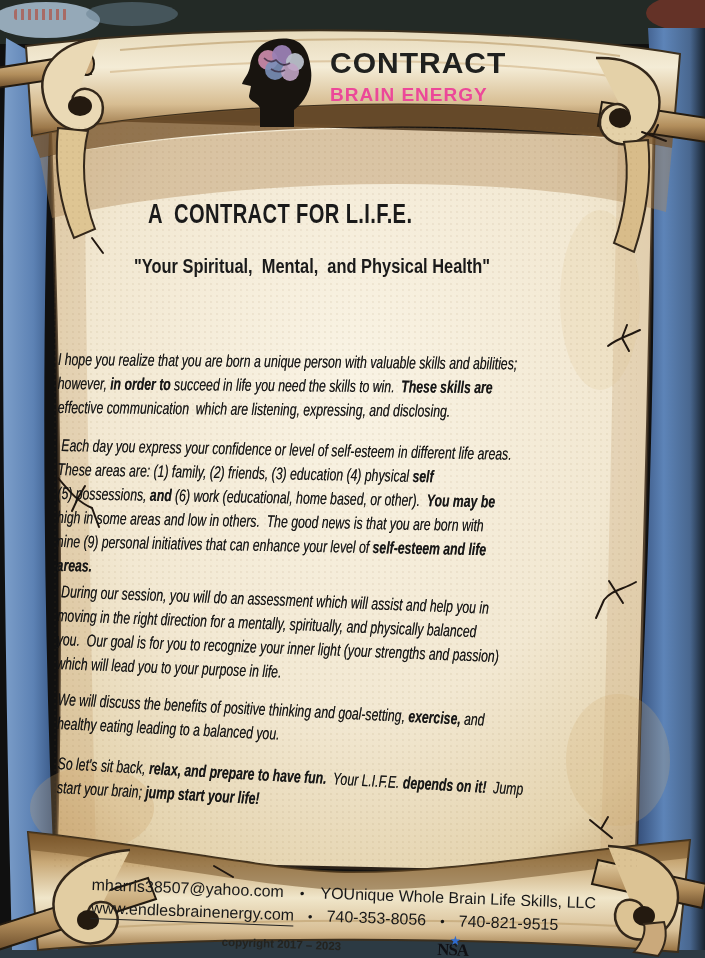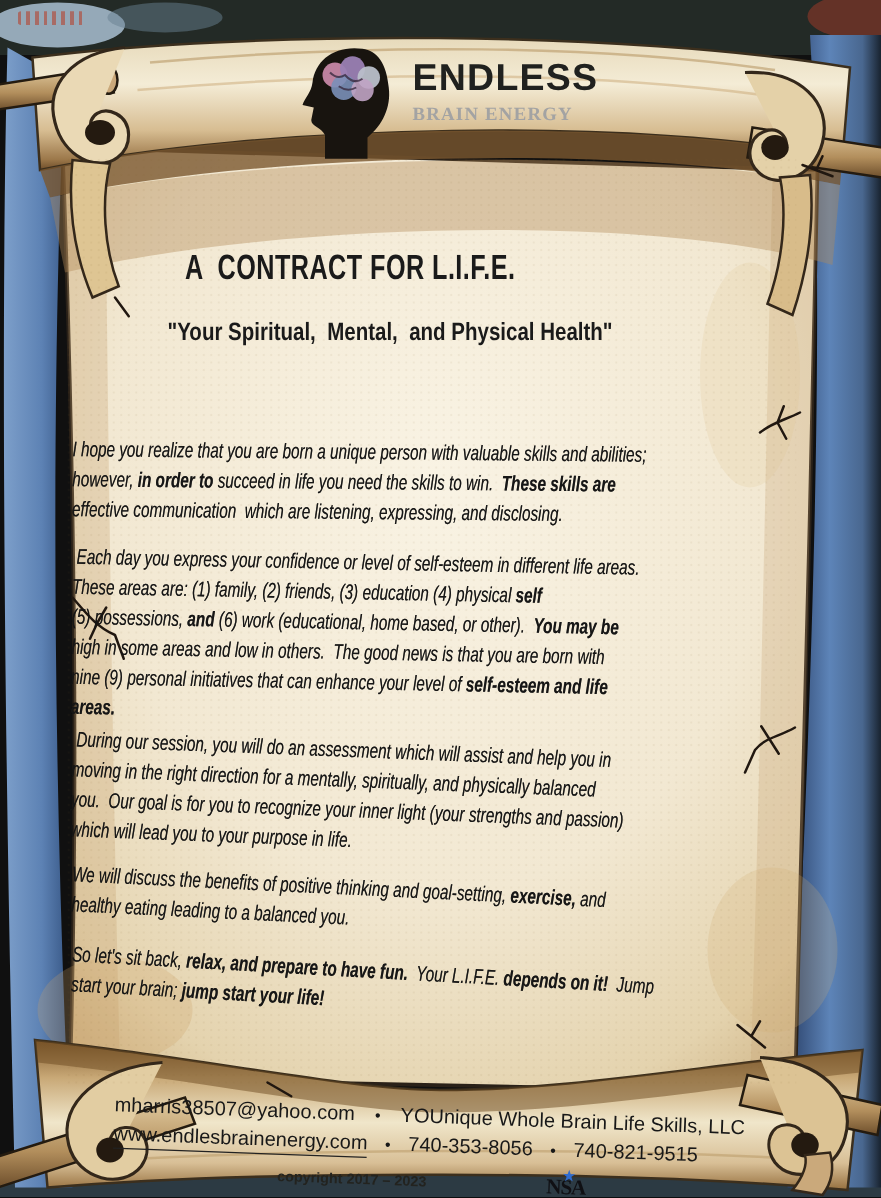--- a/index.html
+++ b/index.html
@@ -6,21 +6,21 @@
   .stage{position:relative;width:705px;height:958px;overflow:hidden;background:#0f0f0f;
          font-family:"Liberation Sans",sans-serif;}
   .art{position:absolute;inset:0;z-index:0;}
   .txt{position:absolute;z-index:2;color:#161616;}
 
   
   .logo{left:238px;top:36px;display:flex;align-items:flex-start;}
   .logo-head{width:88px;height:92px;flex:0 0 auto;}
   .logo-words{margin-left:4px;margin-top:12px;line-height:1;}
   .logo-line1{font-size:30px;font-weight:800;letter-spacing:1px;color:#20211f;}
-  .logo-line2{font-size:15px;font-weight:800;letter-spacing:1px;color:#a3a3a3;margin-top:7px;font-family:Liberation Serif, serif;}
+  .logo-line2{font-size:19px;font-weight:800;letter-spacing:1px;color:#ec4899;margin-top:7px;}
 
   .title{left:148px;top:198px;font-size:28px;font-weight:bold;white-space:pre;
          transform:scaleX(.72);transform-origin:left top;letter-spacing:.5px;color:#1a1a1a;}
   .subtitle{left:134px;top:255px;font-size:20px;font-weight:bold;white-space:pre;
             transform:scaleX(.82);transform-origin:left top;color:#1a1a1a;}
 
   .para{left:58px;font-style:italic;font-size:17px;line-height:24px;white-space:pre;
         transform-origin:left top;text-shadow:0 0 .4px rgba(10,10,10,.6);}
   .para .seg-bold{font-weight:700;}
   .p1{top:348px;transform:scaleX(.72) rotate(.4deg);}
@@ -187,21 +187,21 @@
     <svg class="logo-head" viewBox="0 0 88 92">
       <path d="M52,3 C30,0 14,12 12,30 C11,38 6,42 4,48 L13,50 L11,60 C11,65 19,66 22,72 L22,91 L56,91 L56,74 C68,64 75,50 73,34 C71,14 64,5 52,3 Z" fill="#18140f"></path>
       <circle cx="30" cy="24" r="10" fill="#c687a6" opacity="0.95"></circle>
       <circle cx="44" cy="19" r="10" fill="#9a7fb4" opacity="0.95"></circle>
       <circle cx="57" cy="26" r="9" fill="#b9bfca" opacity="0.95"></circle>
       <circle cx="37" cy="34" r="10" fill="#7a8fb8" opacity="0.9"></circle>
       <circle cx="52" cy="36" r="9" fill="#c0a3c4" opacity="0.9"></circle>
       <path d="M26,22 q6,6 12,2 q7,8 14,3 M33,33 q7,5 14,1" stroke="#3a2a40" stroke-width="1.6" fill="none" opacity="0.8"></path>
     </svg>
     <div class="logo-words">
-      <div class="logo-line1">ENDLESS</div>
+      <div class="logo-line1">CONTRACT</div>
       <div class="logo-line2">BRAIN ENERGY</div>
     </div>
   </div>
 
   <div class="txt title">A  CONTRACT FOR L.I.F.E.</div>
   <div class="txt subtitle">"Your Spiritual,  Mental,  and Physical Health"</div>
 
   <div class="txt para p1"><span>I hope you realize that you are born a unique person with valuable skills and abilities;
 however, </span><span class="seg-bold">in order to</span><span> succeed in life you need the skills to win.  </span><span class="seg-bold">These skills are</span><span>
 effective communication  which are listening, expressing, and disclosing.</span></div>

